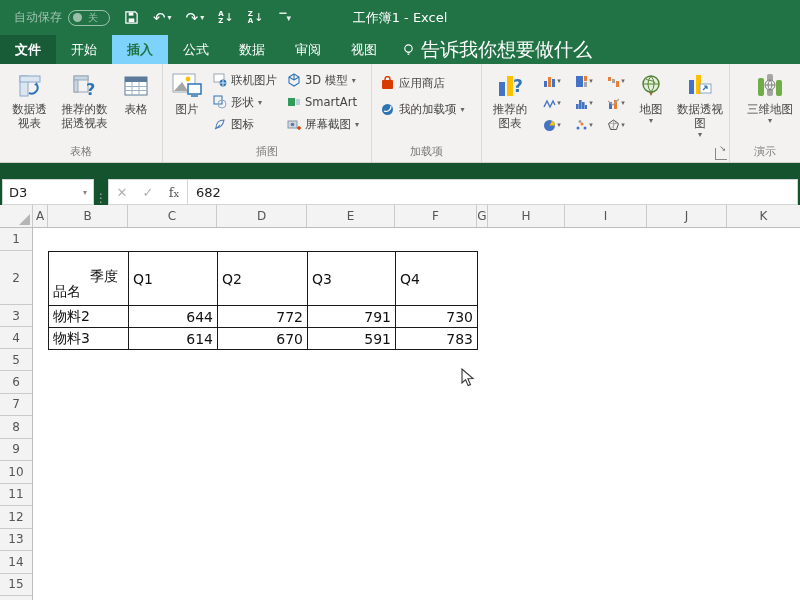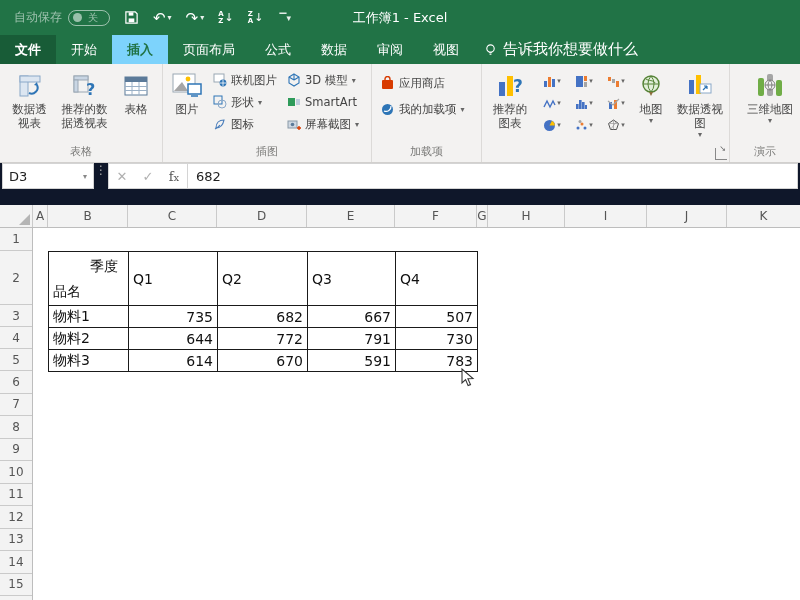--- a/index.html
+++ b/index.html
@@ -19,21 +19,21 @@
   .sortbtn .letters { display:flex; flex-direction:column; font-size:7px; line-height:7px; font-weight:bold; }
   .sortbtn .arrow { font-size:11px; margin-left:1px; }
   .win-title { position:absolute; left:0; right:0; text-align:center; font-size:13px; color:#fff; pointer-events:none; }
   .win-title span { padding:0 4px; }
 
   
   .tabrow { position:absolute; left:0; top:35px; width:800px; height:29px; background:#217346; display:flex; align-items:stretch; }
   .tab { padding:0 15px; display:flex; align-items:center; color:#fff; font-size:13px; cursor:default; }
   .tab.file { background:#185c37; font-weight:bold; }
   .tab.active { background:#7dd3fc; color:#217346; font-weight:bold; }
-  .tellme { display:flex; align-items:center; gap:6px; color:#fff; font-size:15px; padding:0 10px; }
+  .tellme { display:flex; align-items:center; gap:6px; color:#fff; font-size:19px; padding:0 10px; }
   .bulb { width:13px; height:13px; }
 
   
   .ribbon { position:absolute; left:0; top:64px; width:800px; height:99px; background:#f3f2f1; border-bottom:1px solid #d2d0ce; display:flex; }
   .rgroup { position:relative; height:100%; border-right:1px solid #dcdad8; display:flex; flex-direction:column; }
   .rgroup-body { flex:1; display:flex; align-items:flex-start; padding:4px 4px 0 4px; gap:2px; }
   .rgroup-label { height:18px; text-align:center; font-size:11px; color:#7a7a78; line-height:16px; }
   .bigbtn { display:flex; flex-direction:column; align-items:center; justify-content:flex-start; padding:2px 3px; min-width:44px; height:74px; cursor:default; }
   .bigbtn .bicon { height:32px; display:flex; align-items:center; justify-content:center; }
   .bigbtn .blabel { font-size:11.5px; color:#444; text-align:center; line-height:14px; max-width:62px; }
@@ -41,21 +41,21 @@
   .smallcol { display:flex; flex-direction:column; justify-content:flex-end; padding-top:1px; }
   .smallbtn { display:flex; align-items:center; gap:4px; height:22px; padding:0 4px; font-size:11.5px; color:#444; cursor:default; white-space:nowrap; }
   .smallbtn .caret { font-size:8px; color:#666; }
   .minigrid { display:grid; grid-template-columns:repeat(3,32px); grid-auto-rows:22px; padding-top:2px; }
   .minibtn { display:flex; align-items:center; justify-content:center; gap:1px; cursor:default; }
   .minibtn .caret { font-size:7px; color:#666; }
   .launcher { position:absolute; right:2px; bottom:2px; width:12px; height:12px; border-left:1px solid #888; border-bottom:1px solid #888; }
   .launcher:after { content:"↘"; position:absolute; right:1px; top:-4px; font-size:8px; color:#666; }
 
   
-  .fxbar { position:absolute; left:0; top:163px; width:800px; height:42px; background:#0f172a; display:flex; align-items:flex-start; padding:0 2px; }
+  .fxbar { position:absolute; left:0; top:163px; width:800px; height:42px; background:#14532d; display:flex; align-items:flex-end; padding:0 2px; }
   .namebox { width:92px; height:26px; background:#fff; border:1px solid #d4d4d4; display:flex; align-items:center; padding:0 6px; font-size:13px; color:#222; }
   .namebox .nb-caret { margin-left:auto; font-size:8px; color:#888; }
   .fx-split { width:14px; text-align:center; color:#aaa; font-size:12px; }
   .fx-btns { height:26px; background:#fff; border:1px solid #d4d4d4; display:flex; align-items:center; }
   .fxb { width:26px; text-align:center; color:#b0b0b0; font-size:13px; cursor:default; }
   .fxb.fx { color:#555; font-family:"DejaVu Serif","Liberation Serif",serif; }
   .fx-input { flex:1; height:26px; background:#fff; border:1px solid #d4d4d4; border-left:none; display:flex; align-items:center; padding:0 8px; font-size:13px; color:#222; }
 
   
   .sheet { position:absolute; left:0; top:205px; width:800px; height:395px; background:#fff; }
@@ -64,21 +64,21 @@
   .corner .tri { position:absolute; right:2px; bottom:2px; width:0; height:0; border-left:11px solid transparent; border-bottom:11px solid #b5b5b5; }
   .colh { border-right:1px solid #cacaca; display:flex; align-items:center; justify-content:center; font-size:12px; color:#555; }
   .sheet-body { display:flex; height:372px; }
   .rowheads { width:33px; background:#f3f3f3; border-right:1px solid #bdbdbd; display:flex; flex-direction:column; }
   .rowh { border-bottom:1px solid #cacaca; display:flex; align-items:center; justify-content:center; font-size:12px; color:#555; flex:0 0 auto; }
   .canvas { position:relative; flex:1; background:#fff; overflow:hidden; }
 
   table.dt { position:absolute; left:15px; top:23px; border-collapse:collapse; table-layout:fixed; }
   table.dt td { border:1px solid #1a1a1a; font-size:14px; color:#111; padding:0 4px; background:#fff; overflow:hidden; white-space:nowrap; }
   td.hcell { position:relative; }
-  td.hcell .tr-lab { position:absolute; top:6px; right:10px; }
+  td.hcell .tr-lab { position:absolute; top:16px; right:10px; }
   td.hcell .bl-lab { position:absolute; bottom:4px; left:4px; }
   td.qcell { vertical-align:middle; text-align:left; }
   td.num { text-align:right; }
   td.nm { text-align:left; }
 
   .cursor { position:absolute; pointer-events:none; }
 
   
   .ic { display:inline-block; }
 </style>
@@ -127,21 +127,20 @@
         <span class="caret" style="font-size:9px">▔▾</span>
       </div>
   </div>
   <div class="win-title"><span>工作簿1 - Excel</span></div>
 </div>
 
 <div class="tabrow">
   <div class="tab file">文件</div>
   <div class="tab">开始</div>
   <div class="tab active">插入</div>
-  <div class="tab">页面布局</div>
   <div class="tab">公式</div>
   <div class="tab">数据</div>
   <div class="tab">审阅</div>
   <div class="tab">视图</div>
   <div class="tellme">
     <svg class="bulb" viewBox="0 0 14 14">
         <circle cx="7" cy="6" r="4" fill="none" stroke="#fff" stroke-width="1.2"></circle>
         <path d="M5.5 10h3M6 12h2" stroke="#fff" stroke-width="1.2"></path>
       </svg>
     <span>告诉我你想要做什么</span>
@@ -476,27 +475,20 @@
           <td class="hcell">
             <span class="tr-lab">季度</span>
             <span class="bl-lab">品名</span>
           </td>
           <td class="qcell">Q1</td>
           <td class="qcell">Q2</td>
           <td class="qcell">Q3</td>
           <td class="qcell">Q4</td>
         </tr>
         <tr style="height:22px">
-          <td class="nm">物料1</td>
-          <td class="num">735</td>
-          <td class="num">682</td>
-          <td class="num">667</td>
-          <td class="num">507</td>
-        </tr>
-        <tr style="height:22px">
           <td class="nm">物料2</td>
           <td class="num">644</td>
           <td class="num">772</td>
           <td class="num">791</td>
           <td class="num">730</td>
         </tr>
         <tr style="height:22px">
           <td class="nm">物料3</td>
           <td class="num">614</td>
           <td class="num">670</td>

